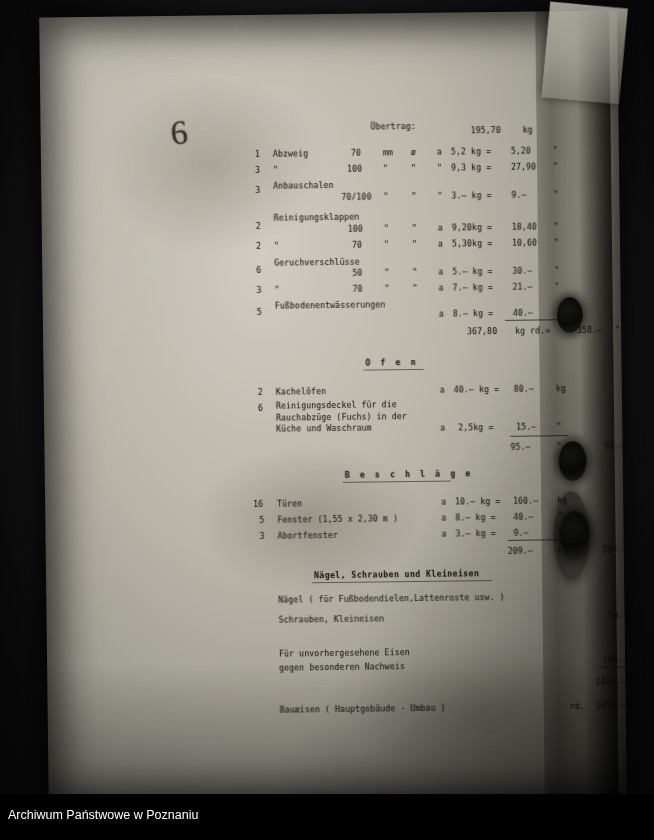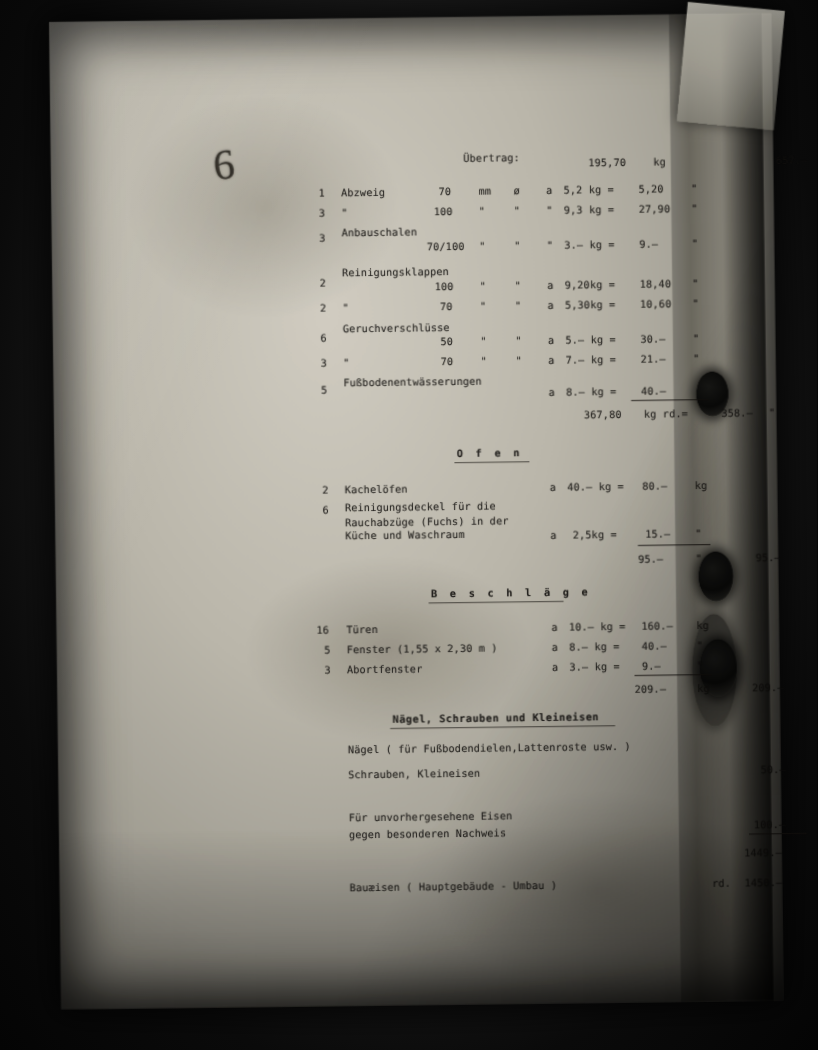--- a/index.html
+++ b/index.html
@@ -236,13 +236,16 @@
       <div class="rule" style="left:552px;top:656px;width:46px;"></div>
 
       <div class="ln" style="left:548px;top:666px;">1449.—</div>
 
       <div class="ln" style="left:232px;top:690px;">Bauæisen ( Hauptgebäude - Umbau )</div>
       <div class="ln" style="left:522px;top:690px;">rd.</div>
       <div class="ln" style="left:548px;top:690px;">1450.—</div>
     </div>
   </div>
 
+  <div class="credit">
+    <span>Archiwum Państwowe w Poznaniu</span>
+  </div>
 </div>
 
 </body></html>

